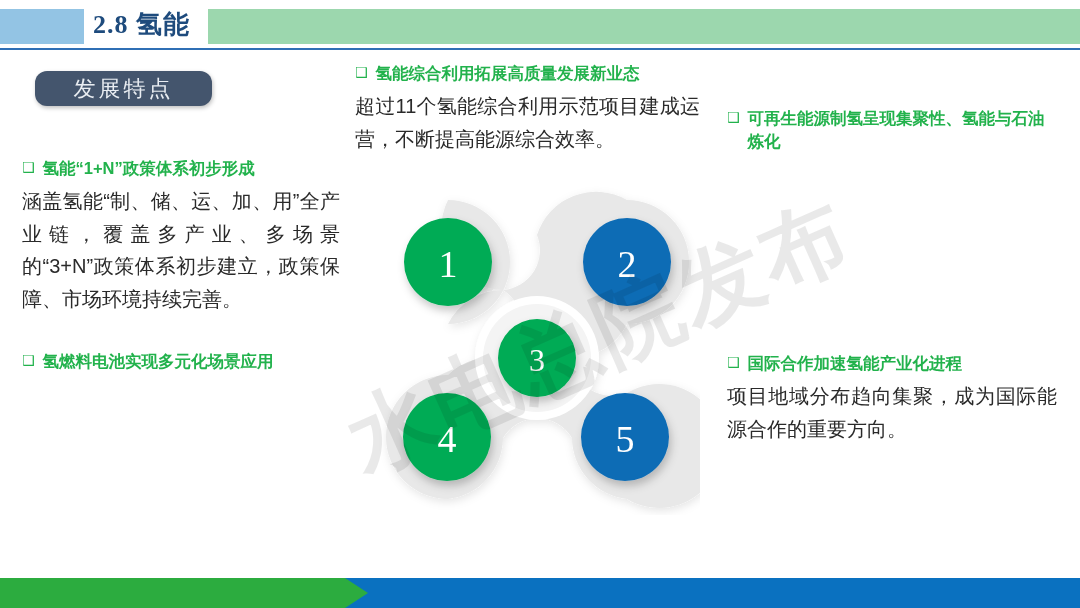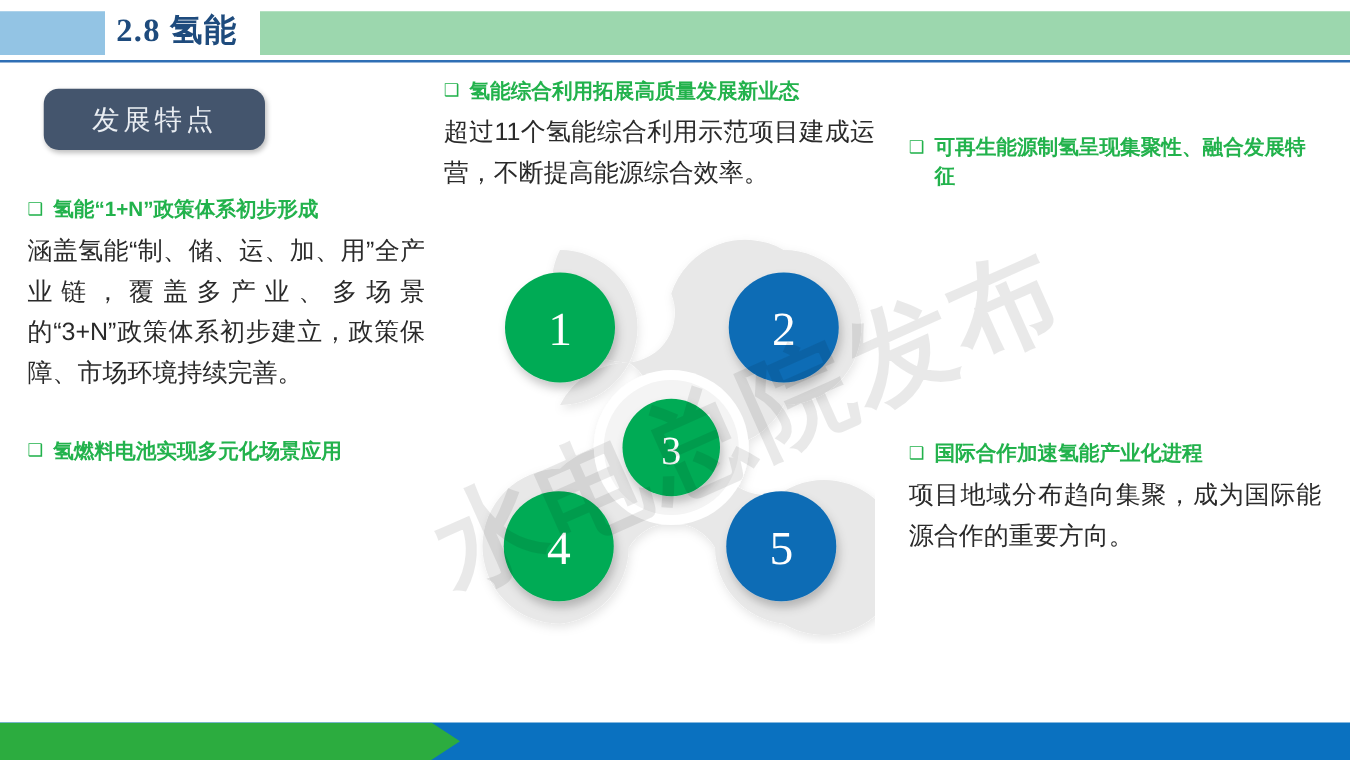--- a/index.html
+++ b/index.html
@@ -49,21 +49,21 @@
     position: absolute;
     left: 0; top: 48px;
     width: 1080px; height: 2px;
     background: #2f6fb5;
   }
 
   
   #feature-badge {
     position: absolute;
     left: 35px; top: 71px;
-    width: 177px; height: 49px;
+    width: 177px; height: 35px;
     background: #44556d;
     border-radius: 12px;
     display: flex;
     align-items: center;
     justify-content: center;
     box-shadow: 1px 2px 4px rgba(0,0,0,0.25);
   }
   #feature-badge .badge-label {
     color: #e9edf2;
     font-size: 22px;
@@ -192,21 +192,21 @@
   <div class="block-heading">
     <span class="bullet">❑</span>
     <span class="htext">氢能综合利用拓展高质量发展新业态</span>
   </div>
   <p class="block-body">超过11个氢能综合利用示范项目建成运营，不断提高能源综合效率。</p>
 </div>
 
 <div class="block" id="block-renewable">
   <div class="block-heading">
     <span class="bullet">❑</span>
-    <span class="htext">可再生能源制氢呈现集聚性、融合发展特征</span>
+    <span class="htext">可再生能源制氢呈现集聚性、氢能与石油炼化</span>
   </div>
 </div>
 
 <div class="block" id="block-intlcoop">
   <div class="block-heading">
     <span class="bullet">❑</span>
     <span class="htext">国际合作加速氢能产业化进程</span>
   </div>
   <p class="block-body">项目地域分布趋向集聚，成为国际能源合作的重要方向。</p>
 </div>

